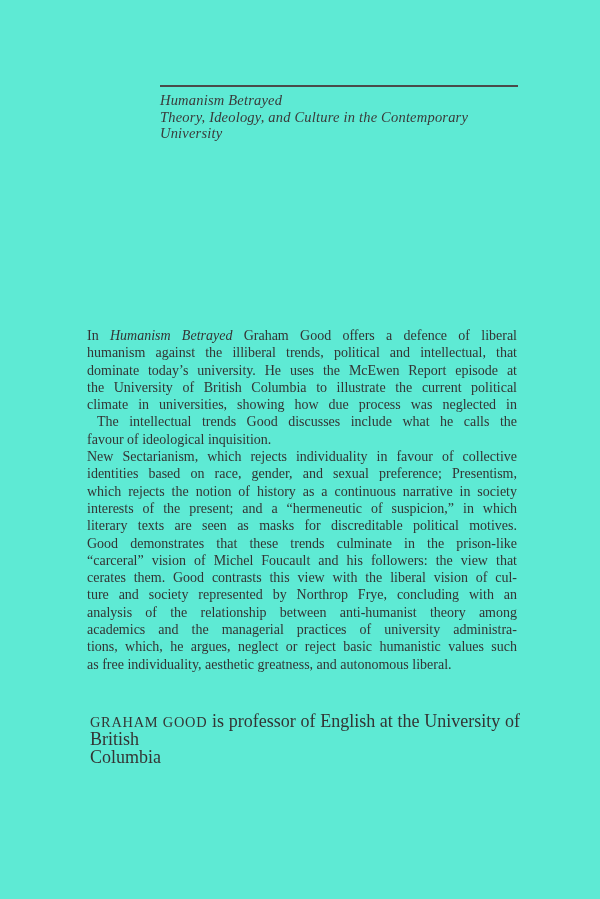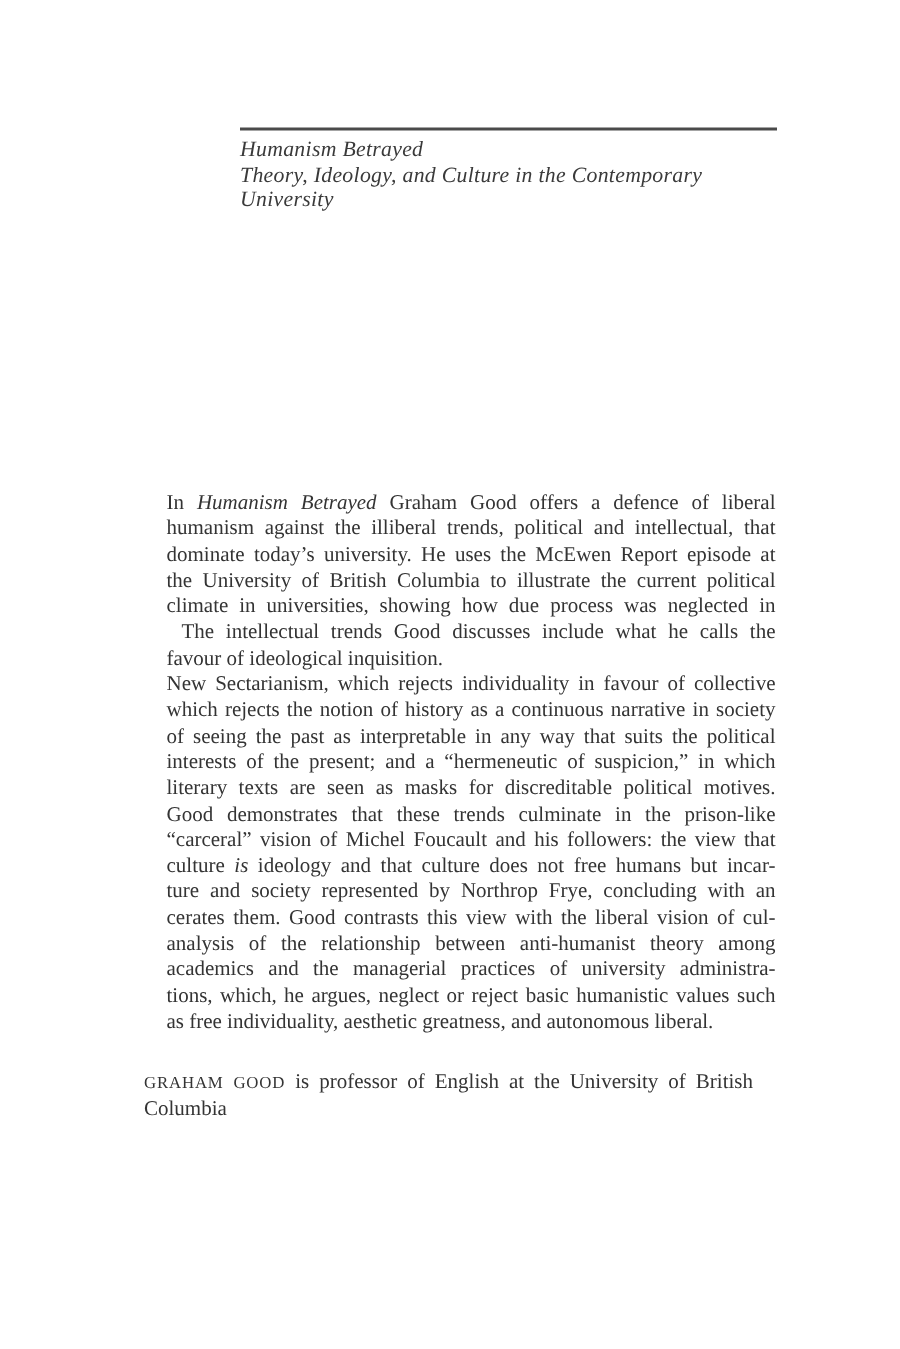--- a/index.html
+++ b/index.html
@@ -35,71 +35,69 @@
   .body-text {
     position: absolute;
     left: 87px;
     top: 327px;
     width: 430px;
     font-size: 14px;
     line-height: 17.3px;
   }
   .author-note {
     position: absolute;
-    left: 72px;
+    left: 90px;
     top: 713px;
     width: 430px;
-    font-size: 14px;
+    font-size: 18px;
     line-height: 17.3px;
   }
   .line {
     text-align: justify;
     text-align-last: justify;
-    margin-left: 24px;
   }
   .line.last {
     text-align-last: left;
   }
   .line.indent {
     text-indent: 10px;
   }
   .sc {
     font-size: 0.8em;
     letter-spacing: 0.05em;
   }
   i { font-style: italic; }
 </style>
 </head>
 <body>
 
-<div class="page" style="background: #ffffff; color: rgb(52, 52, 52);">
+<div class="page" style="background: #5eead4; color: rgb(52, 52, 52);">
   <header class="title-block">
     <div class="title-rule" style="background: rgb(74, 74, 74);"></div>
     <div class="book-title">Humanism Betrayed</div>
     <div class="book-subtitle">Theory, Ideology, and Culture in the Contemporary University</div>
   </header>
 
   <main class="body-text">
       <div class="line">In <i>Humanism Betrayed</i> Graham Good offers a defence of liberal</div>
       <div class="line">humanism against the illiberal trends, political and intellectual, that</div>
       <div class="line">dominate today’s university. He uses the McEwen Report episode at</div>
       <div class="line">the University of British Columbia to illustrate the current political</div>
       <div class="line">climate in universities, showing how due process was neglected in</div>
       <div class="line indent">The intellectual trends Good discusses include what he calls the</div>
       <div class="line last">favour of ideological inquisition.</div>
       <div class="line">New Sectarianism, which rejects individuality in favour of collective</div>
+      <div class="line">identities based on race, gender, and sexual preference; Presentism,</div>
       <div class="line">which rejects the notion of history as a continuous narrative in society</div>
-      <div class="line">of seeing the past as interpretable in any way that suits the political</div>
       <div class="line">interests of the present; and a “hermeneutic of suspicion,” in which</div>
       <div class="line">literary texts are seen as masks for discreditable political motives.</div>
       <div class="line">Good demonstrates that these trends culminate in the prison-like</div>
       <div class="line">“carceral” vision of Michel Foucault and his followers: the view that</div>
-      <div class="line">culture <i>is</i> ideology and that culture does not free humans but incar-</div>
+      <div class="line">cerates them. Good contrasts this view with the liberal vision of cul-</div>
       <div class="line">ture and society represented by Northrop Frye, concluding with an</div>
-      <div class="line">cerates them. Good contrasts this view with the liberal vision of cul-</div>
       <div class="line">analysis of the relationship between anti-humanist theory among</div>
       <div class="line">academics and the managerial practices of university administra-</div>
       <div class="line">tions, which, he argues, neglect or reject basic humanistic values such</div>
       <div class="line last">as free individuality, aesthetic greatness, and autonomous liberal.</div>
     </main>
 
   <footer class="author-note">
       <div class="line"><span class="sc">GRAHAM GOOD</span> is professor of English at the University of British</div>
       <div class="line last">Columbia</div>
     </footer>

